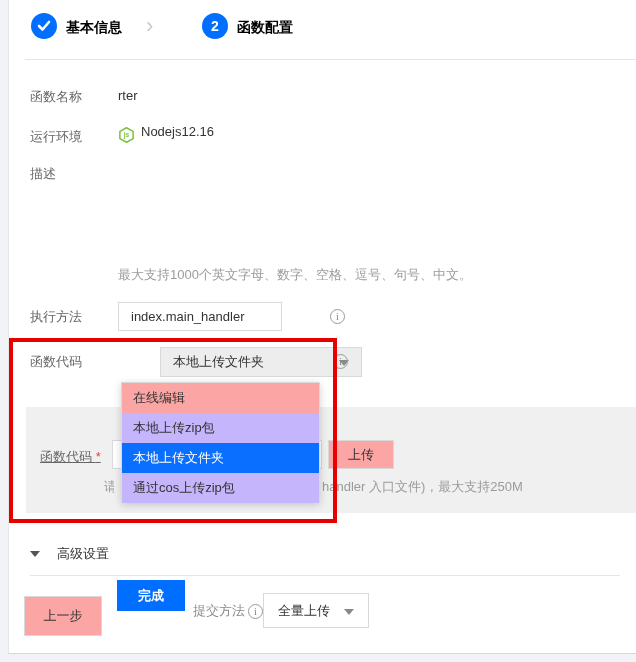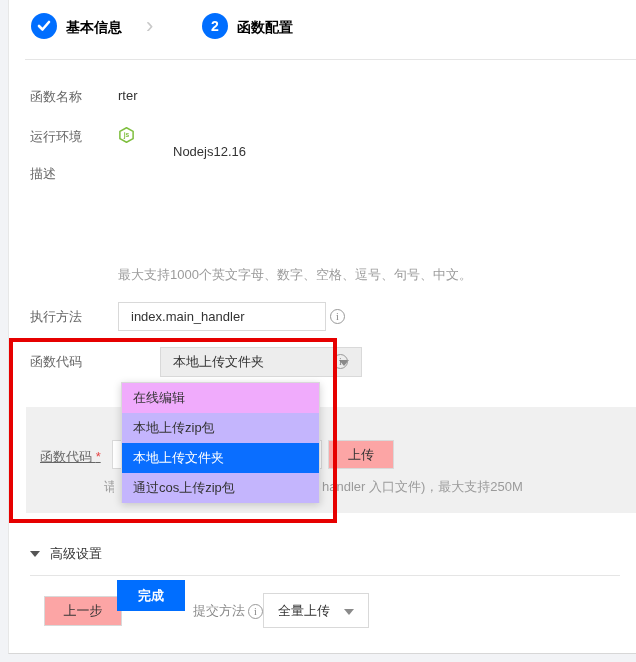--- a/index.html
+++ b/index.html
@@ -22,21 +22,21 @@
   .select-box{background:#ededed;position:relative;}
   .caret-down{width:0;height:0;border-left:5px solid transparent;border-right:5px solid transparent;
         border-top:6px solid #8a8a8a;}
   .info-icon{width:15px;height:15px;border:1px solid #999;border-radius:50%;color:#808080;
         font-size:10px;line-height:13px;display:flex;align-items:center;justify-content:center;
         font-family:"Liberation Serif",serif;box-sizing:border-box;}
   .gray-panel{background:#f0f0f0;}
   .dropdown{background:#fff;border:1px solid #d9d9d9;box-shadow:0 2px 8px rgba(0,0,0,0.18);
         z-index:20;box-sizing:border-box;}
   .dd-item{height:30px;line-height:30px;padding-left:11px;font-size:13px;color:#333;background:#c4b5fd;}
-  .dd-item.hovered{background:#f0abfc;}
+  .dd-item.hovered{background:#fca5a5;}
   .dd-item.selected{background:#0a6eff;color:#fff;}
   .red-box{border:4px solid #e60000;box-sizing:border-box;z-index:40;pointer-events:none;}
   .btn{display:flex;align-items:center;justify-content:center;font-size:13px;box-sizing:border-box;cursor:pointer;}
   .btn-plain{background:#fca5a5;border:1px solid #d9d9d9;color:#333;}
   .btn-primary{background:#006eff;color:#fff;border:none;}
   .tri-down{width:0;height:0;border-left:5px solid transparent;border-right:5px solid transparent;
         border-top:6px solid #555;display:inline-block;}
   .frag{overflow:hidden;white-space:nowrap;}
 </style>
 </head>
@@ -60,27 +60,27 @@
   <div class="abs label" style="left:30px;top:88px;">函数名称</div>
   <div class="abs value" style="left:118px;top:88px;">rter</div>
 
   <div class="abs label" style="left:30px;top:128px;">运行环境</div>
   <div class="abs" style="left:118px;top:126px;width:17px;height:18px;">
     <svg width="17" height="18" viewBox="0 0 18 18">
       <polygon points="9,1.3 16,5.1 16,12.9 9,16.7 2,12.9 2,5.1" fill="#fff" stroke="#7fbf3f" stroke-width="1.6" stroke-linejoin="round"></polygon>
       <text x="9" y="11.6" text-anchor="middle" font-size="7" font-weight="bold" fill="#7fbf3f">js</text>
     </svg>
   </div>
-  <div class="abs value" style="left:141px;top:144px;margin-left:32px;">Nodejs12.16</div>
+  <div class="abs value" style="left:141px;top:124px;">Nodejs12.16</div>
 
   <div class="abs label" style="left:30px;top:165px;">描述</div>
   <div class="abs hint" style="left:118px;top:266px;">最大支持1000个英文字母、数字、空格、逗号、句号、中文。</div>
 
   <div class="abs label" style="left:30px;top:308px;">执行方法</div>
-  <div class="abs box" style="left:118px;top:302px;width:208px;height:29px;text-align:center;">
+  <div class="abs box" style="left:118px;top:302px;width:164px;height:29px;text-align:center;">
     <span>index.main_handler</span>
   </div>
   <div class="abs info-icon" style="left:330px;top:309px;">i</div>
 
   <div class="abs label" style="left:30px;top:353px;">函数代码</div>
   <div class="abs box select-box" style="left:120px;top:347px;width:202px;height:30px;">
     <span>本地上传文件夹</span>
     <span class="caret-down abs" style="right:12px;top:12px;"></span>
   </div>
   <div class="abs info-icon" style="left:333px;top:354px;">i</div>
@@ -97,27 +97,27 @@
 
   <div class="abs dropdown" style="left:121px;top:382px;width:199px;height:121px;">
     <div class="dd-item hovered">在线编辑</div>
     <div class="dd-item">本地上传zip包</div>
     <div class="dd-item selected">本地上传文件夹</div>
     <div class="dd-item">通过cos上传zip包</div>
   </div>
 
   <div class="abs red-box" style="left:9px;top:338px;width:328px;height:185px;"></div>
 
-  <div class="abs" style="left:30px;top:545px;font-size:13px;color:#333;display:flex;align-items:center;gap:10px;">
+  <div class="abs" style="left:30px;top:545px;font-size:13px;color:#333;display:flex;align-items:center;gap:17px;">
     <span class="tri-down"></span>
     <span>高级设置</span>
   </div>
   <div class="abs divider" style="left:30px;top:575px;width:590px;"></div>
 
-  <div class="abs btn btn-plain" style="left:44px;top:596px;width:78px;height:30px;">上一步</div>
+  <div class="abs btn btn-plain" style="left:24px;top:596px;width:78px;height:40px;">上一步</div>
   <div class="abs btn btn-primary" style="left:117px;top:580px;width:68px;height:31px;font-weight:bold;">完成</div>
   <div class="abs" style="left:193px;top:602px;display:flex;align-items:center;gap:3px;">
     <span class="hint" style="color:#8a8a8a;">提交方法</span>
     <span class="info-icon">i</span>
   </div>
   <div class="abs box" style="left:263px;top:593px;width:106px;height:35px;padding:0 14px;">
     <span>全量上传</span>
     <span class="caret-down abs" style="right:14px;top:15px;"></span>
   </div>
 

